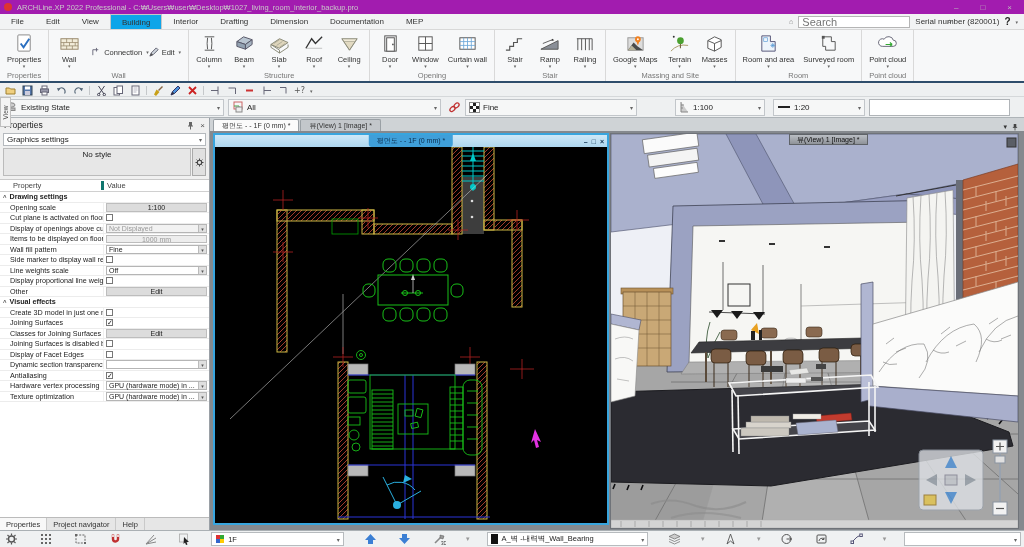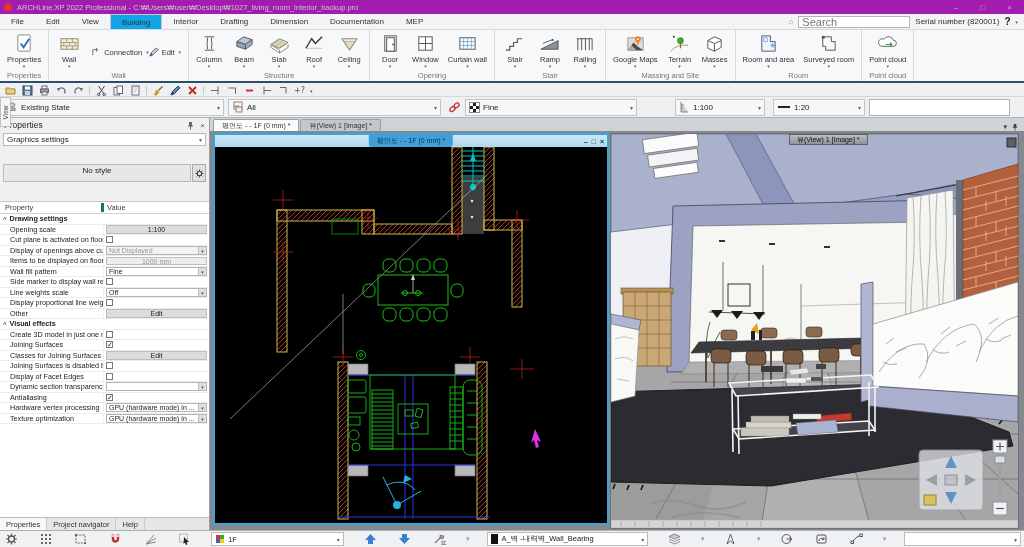--- a/index.html
+++ b/index.html
@@ -54,26 +54,26 @@
   .checker { width:11px; height:11px; background:
     repeating-conic-gradient(#222 0 25%, #fff 0 50%); background-size:6px 6px; border:1px solid #888; }
   #toolrow input.freebox { width:141px; height:17px; border:1px solid #b0b4b8; background:#fff; margin-left:4px; font-size:8px; }
 
   
   #propspanel { position:absolute; left:0; top:118px; width:210px; height:412px; background:#f0f0f0; border-right:1px solid #9aa0a6; display:flex; flex-direction:column; }
   #prophead { height:14px; display:flex; align-items:center; padding:0 4px; font-size:8.5px; color:#222; }
   #prophead .hicons { margin-left:auto; display:flex; gap:6px; color:#555; font-size:8px; }
   .pselect { margin:1px 3px; height:13px; background:#fff; border:1px solid #b5b9bd; display:flex; align-items:center; font-size:8px; padding:0 3px; }
   .pselect .caret { margin-left:auto; color:#666; font-size:6px; }
-  #stylerow { margin:17px 3px; height:18px; display:flex; gap:1px; }
+  #stylerow { margin:1px 3px; height:28px; display:flex; gap:1px; }
   #stylebtn { flex:1; background:#e7e7e7; border:1px solid #bbb; text-align:center; font-size:8px; line-height:11px; }
   #gearbtn { width:14px; background:#e0e0e0; border:1px solid #aaa; display:flex; align-items:center; justify-content:center; }
   #propgrid { margin-top:2px; background:#fff; border-top:1px solid #c9c9c9; flex:0 0 auto; }
   .ghead { display:flex; height:12px; border-bottom:1px solid #d0d0d0; font-size:7.5px; color:#444; align-items:center; }
-  .ghead .c1 { width:104px; padding-left:5px; border-right:3px solid #0f766e; }
+  .ghead .c1 { width:104px; padding-left:13px; border-right:3px solid #0f766e; }
   .ghead .c2 { flex:1; padding-left:3px; }
   .prow { display:flex; height:10.5px; border-bottom:1px solid #ececec; align-items:center; font-size:7.2px; }
   .prow .c1 { width:104px; padding-left:10px; border-right:1px solid #f0f0f0; color:#222; white-space:nowrap; overflow:hidden; }
   .prow .c2 { flex:1; display:flex; align-items:center; padding:0 2px; }
   .prow.section .c1 { padding-left:3px; font-weight:bold; width:100%; border:none; }
   .chev { font-size:6px; color:#555; margin-right:3px; }
   .vbtn { flex:1; height:8.5px; background:#dcdcdc; border:1px solid #bdbdbd; text-align:center; font-size:7px; line-height:7.5px; color:#222; }
   .vbtn.dis { background:#ededed; color:#999; }
   .vchk { width:7px; height:7px; border:1px solid #777; background:#fff; font-size:7px; line-height:6px; text-align:center; color:#222; }
   .vsel { flex:1; height:9px; background:#fff; border:1px solid #b5b5b5; display:flex; align-items:center; font-size:7px; padding-left:2px; color:#222; }

